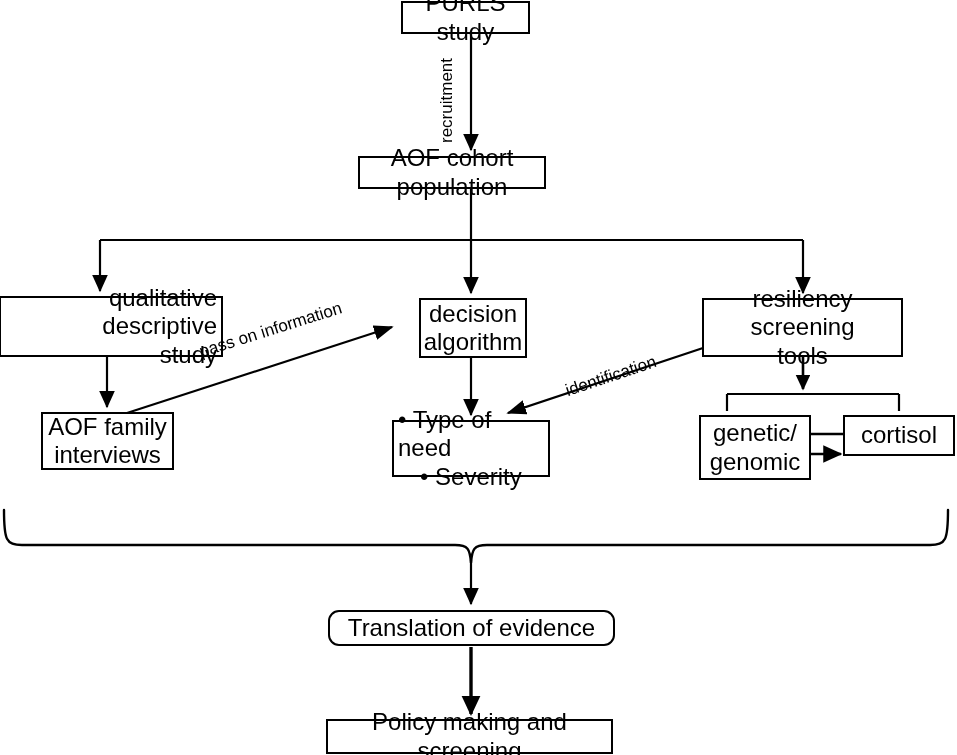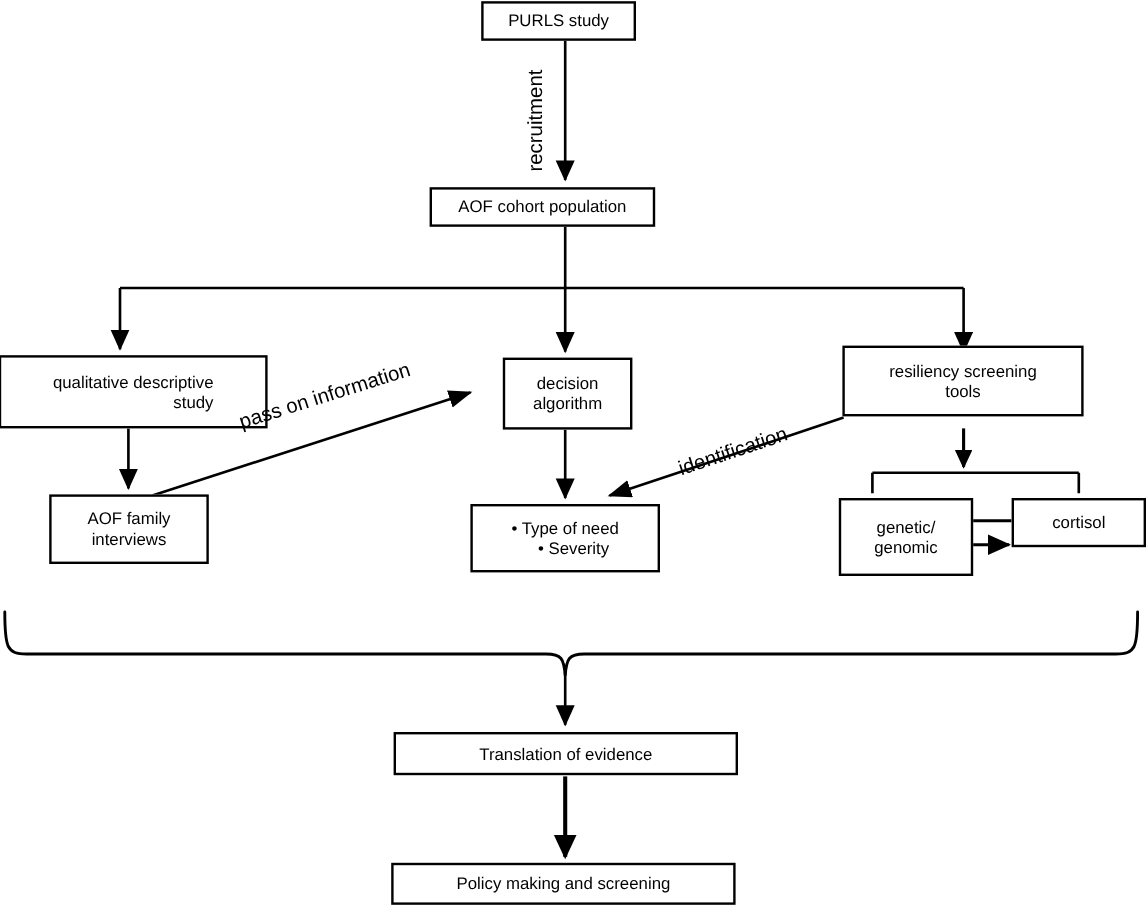--- a/index.html
+++ b/index.html
@@ -26,21 +26,21 @@
     position: absolute;
     box-sizing: border-box;
     border: 2px solid #000000;
     background: #ffffff;
     display: flex;
     align-items: center;
     justify-content: center;
     text-align: center;
     color: #000000;
     font-family: "Liberation Sans", sans-serif;
-    font-size: 14px;
+    font-size: 24px;
     line-height: 1.18;
     z-index: 5;
   }
   .node-box .node-label {
     display: block;
     white-space: pre-line;
     padding: 0 4px;
   }
   .bullets {
     display: block;
@@ -143,35 +143,35 @@
 algorithm</span>
   </div>
 
   <div class="node-box" style="left:392px; top:420px; width:158px; height:57px;">
     <span class="bullets">
       <span class="bullet-line-1">• Type of need</span>
       <span class="bullet-line-2">• Severity</span>
     </span>
   </div>
 
-  <div class="node-box" style="left:702px; top:288px; width:201px; height:59px;">
+  <div class="node-box" style="left:702px; top:298px; width:201px; height:59px;">
     <span class="node-label">resiliency screening
 tools</span>
   </div>
 
   <div class="node-box" style="left:671px; top:415px; width:112px; height:65px;margin-left:28px;">
     <span class="node-label">genetic/
 genomic</span>
   </div>
 
   <div class="node-box" style="left:843px; top:415px; width:112px; height:41px;">
     <span class="node-label">cortisol</span>
   </div>
 
-  <div class="node-box" style="left:328px; top:610px; width:287px; height:36px;">
+  <div class="node-box" style="left:328px; top:610px; width:287px; height:36px;border-radius:11px;">
     <span class="node-label">Translation of evidence</span>
   </div>
 
   <div class="node-box" style="left:326px; top:719px; width:287px; height:35px;">
     <span class="node-label">Policy making and screening</span>
   </div>
 
   <div class="edge-label rot-vert" style="left:437px; top:143px;">recruitment</div>
 
   <div class="edge-label" style="left:197px; top:343px; transform: rotate(-17.5deg); transform-origin: left top;">pass on information</div>

